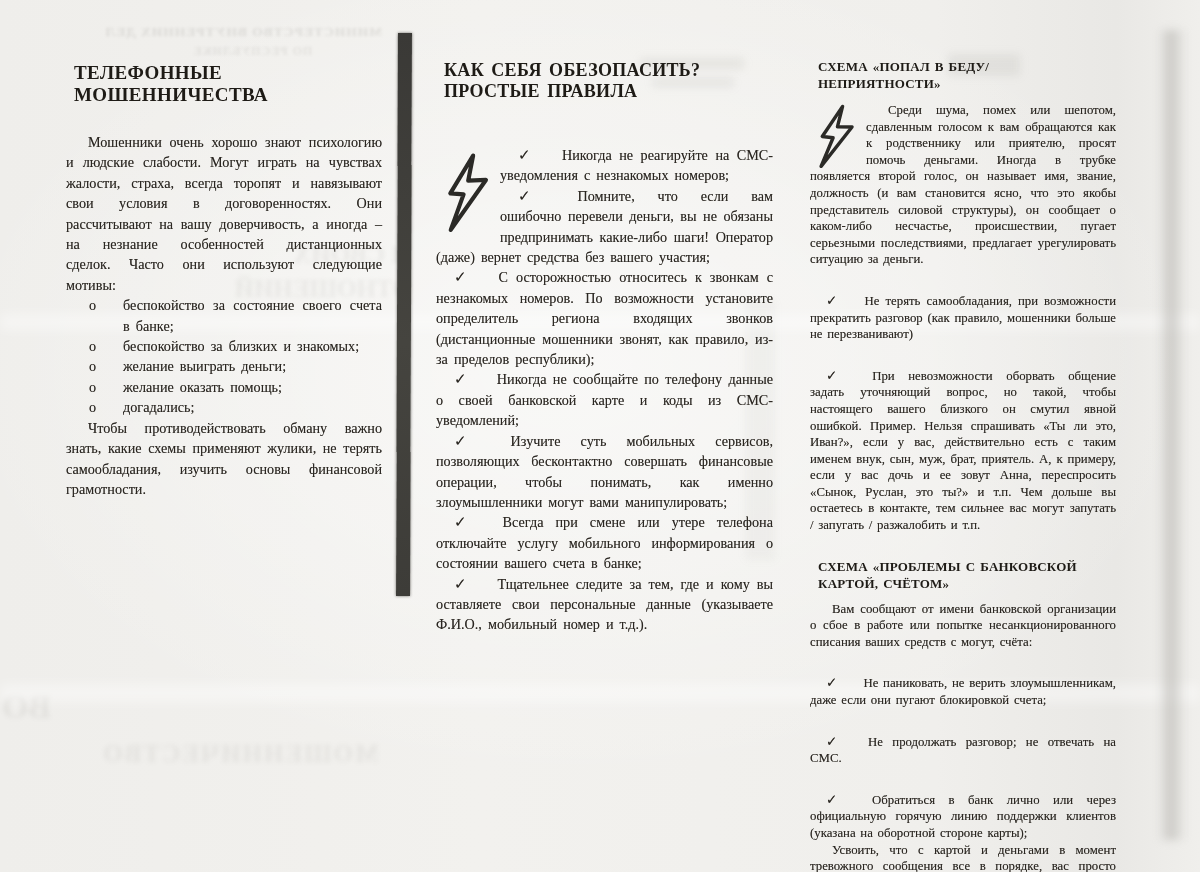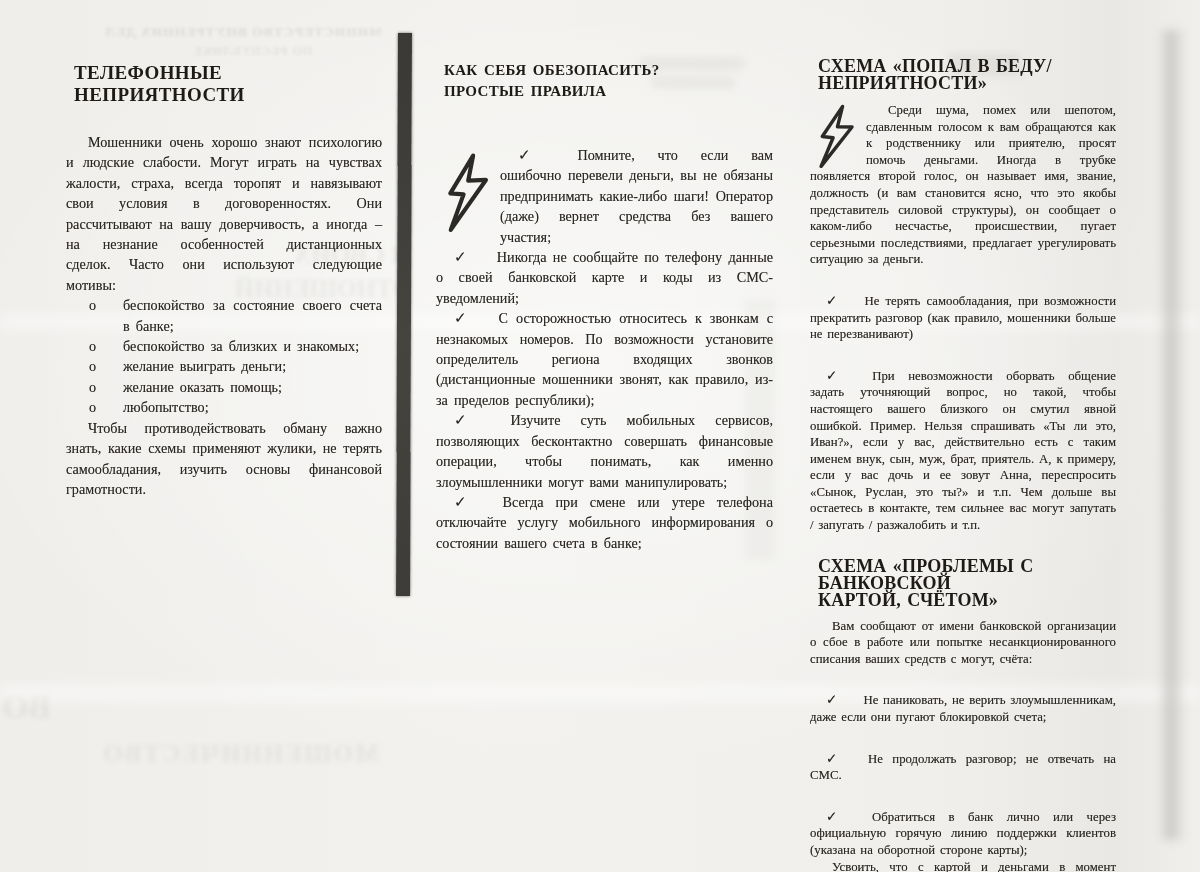--- a/index.html
+++ b/index.html
@@ -32,22 +32,22 @@
   .ghost.g-bottom{left:95px;top:740px;width:290px;font-size:25px;letter-spacing:2px;opacity:.10;filter:blur(2.4px);text-align:center;}
   .ghost.g-corner{left:2px;top:688px;font-size:34px;opacity:.10;filter:blur(2.6px);}
   
   .col{position:absolute;text-align:justify;}
   .col p{margin:0;}
   .col1{left:66px;top:54px;width:316px;font-size:14.2px;line-height:20.4px;word-spacing:2.5px;}
   .col2{left:436px;top:52px;width:337px;font-size:14.2px;line-height:20.4px;word-spacing:2.5px;}
   .col3{left:810px;top:50px;width:306px;font-size:12.8px;line-height:16.6px;word-spacing:1.5px;}
   h2,h3{font-family:"Liberation Serif",serif;color:#1e1b16;text-align:left;margin:8px;font-weight:bold;}
   .col1 h2{font-size:19px;line-height:22px;letter-spacing:.4px;margin-bottom:26px;}
-  .col2 h2{font-size:15px;line-height:20.5px;letter-spacing:.3px;margin-bottom:44px;}
-  .col3 h3{font-size:18px;line-height:17px;letter-spacing:.2px;margin-bottom:10px;}
+  .col2 h2{font-size:18px;line-height:20.5px;letter-spacing:.3px;margin-bottom:44px;}
+  .col3 h3{font-size:13px;line-height:17px;letter-spacing:.2px;margin-bottom:10px;}
   .col3 h3.second{margin-top:24px;margin-bottom:9px;}
   .title-line{display:block;}
   .indent{text-indent:22px;}
   .check-item{text-indent:18px;}
   .check-item .check{margin-right:30px;letter-spacing:0;font-size:15px;}
   .col3 .check-item{text-indent:16px;margin-top:25px;}
   .col3 .check-item .check{margin-right:26px;font-size:13.5px;}
   .bullets{margin:0;padding:0;list-style:none;}
   .bullet{position:relative;padding-left:57px;text-align:justify;}
   .bullet .marker{position:absolute;left:23px;top:0;}
@@ -72,21 +72,21 @@
   <div class="smudge" style="left:948px;top:54px;width:72px;height:22px;"></div>
   <div class="smudge" style="left:745px;top:300px;width:30px;height:260px;opacity:.5;"></div>
   <div class="band b1"></div>
   <div class="band b2"></div>
   <div class="divider-bar"></div>
   <div class="edge-streak"></div>
 
   <section class="col col1">
     <h2>
       <span class="title-line">ТЕЛЕФОННЫЕ</span>
-      <span class="title-line">НЕПРИЯТНОСТИ</span>
+      <span class="title-line">МОШЕННИЧЕСТВА</span>
     </h2>
     <p class="indent txt">Мошенники очень хорошо знают психологию и людские слабости. Могут играть на чувствах жалости, страха, всегда торопят и навязывают свои условия в договоренностях. Они рассчитывают на вашу доверчивость, а иногда – на незнание особенностей дистанционных сделок. Часто они используют следующие мотивы:</p>
     <ul class="bullets">
       <li class="bullet txt">
         <span class="marker">o</span>
         <span>беспокойство за состояние своего счета в банке;</span>
       </li>
       <li class="bullet txt">
         <span class="marker">o</span>
         <span>беспокойство за близких и знакомых;</span>
@@ -94,50 +94,56 @@
       <li class="bullet txt">
         <span class="marker">o</span>
         <span>желание выиграть деньги;</span>
       </li>
       <li class="bullet txt">
         <span class="marker">o</span>
         <span>желание оказать помощь;</span>
       </li>
       <li class="bullet txt">
         <span class="marker">o</span>
-        <span>любопытство;</span>
+        <span>догадались;</span>
       </li>
     </ul>
     <p class="indent txt">Чтобы противодействовать обману важно знать, какие схемы применяют жулики, не терять самообладания, изучить основы финансовой грамотности.</p>
   </section>
 
   <section class="col col2">
     <h2>
       <span class="title-line">КАК СЕБЯ ОБЕЗОПАСИТЬ?</span>
       <span class="title-line">ПРОСТЫЕ ПРАВИЛА</span>
     </h2>
     <div class="bolt-float bolt2">
       <svg class="bolt-svg" viewBox="0 0 60 84" style="transform:rotate(-8deg);">
         <path d="M42 4 L12 41 L26 44 L7 80 L52 32 L33 30 Z" fill="none" stroke="#2b2a27" stroke-width="4.5" stroke-linejoin="round" stroke-linecap="round"></path>
       </svg>
     </div>
     <p class="check-item txt">
+      <span class="check">✓</span><span>Никогда не реагируйте на СМС-уведомления с незнакомых номеров;</span>
+    </p>
+    <p class="check-item txt">
       <span class="check">✓</span><span>Помните, что если вам ошибочно перевели деньги, вы не обязаны предпринимать какие-либо шаги! Оператор (даже) вернет средства без вашего участия;</span>
     </p>
     <p class="check-item txt">
-      <span class="check">✓</span><span>Никогда не сообщайте по телефону данные о своей банковской карте и коды из СМС-уведомлений;</span>
+      <span class="check">✓</span><span>С осторожностью относитесь к звонкам с незнакомых номеров. По возможности установите определитель региона входящих звонков (дистанционные мошенники звонят, как правило, из-за пределов республики);</span>
     </p>
     <p class="check-item txt">
-      <span class="check">✓</span><span>С осторожностью относитесь к звонкам с незнакомых номеров. По возможности установите определитель региона входящих звонков (дистанционные мошенники звонят, как правило, из-за пределов республики);</span>
+      <span class="check">✓</span><span>Никогда не сообщайте по телефону данные о своей банковской карте и коды из СМС-уведомлений;</span>
     </p>
     <p class="check-item txt">
       <span class="check">✓</span><span>Изучите суть мобильных сервисов, позволяющих бесконтактно совершать финансовые операции, чтобы понимать, как именно злоумышленники могут вами манипулировать;</span>
     </p>
     <p class="check-item txt">
       <span class="check">✓</span><span>Всегда при смене или утере телефона отключайте услугу мобильного информирования о состоянии вашего счета в банке;</span>
+    </p>
+    <p class="check-item txt">
+      <span class="check">✓</span><span>Тщательнее следите за тем, где и кому вы оставляете свои персональные данные (указываете Ф.И.О., мобильный номер и т.д.).</span>
     </p>
   </section>
 
   <section class="col col3">
     <h3>
       <span class="title-line">СХЕМА «ПОПАЛ В БЕДУ/</span>
       <span class="title-line">НЕПРИЯТНОСТИ»</span>
     </h3>
     <div class="bolt-float bolt3">
       <svg class="bolt-svg" viewBox="0 0 60 84" style="transform:rotate(-5deg);">

